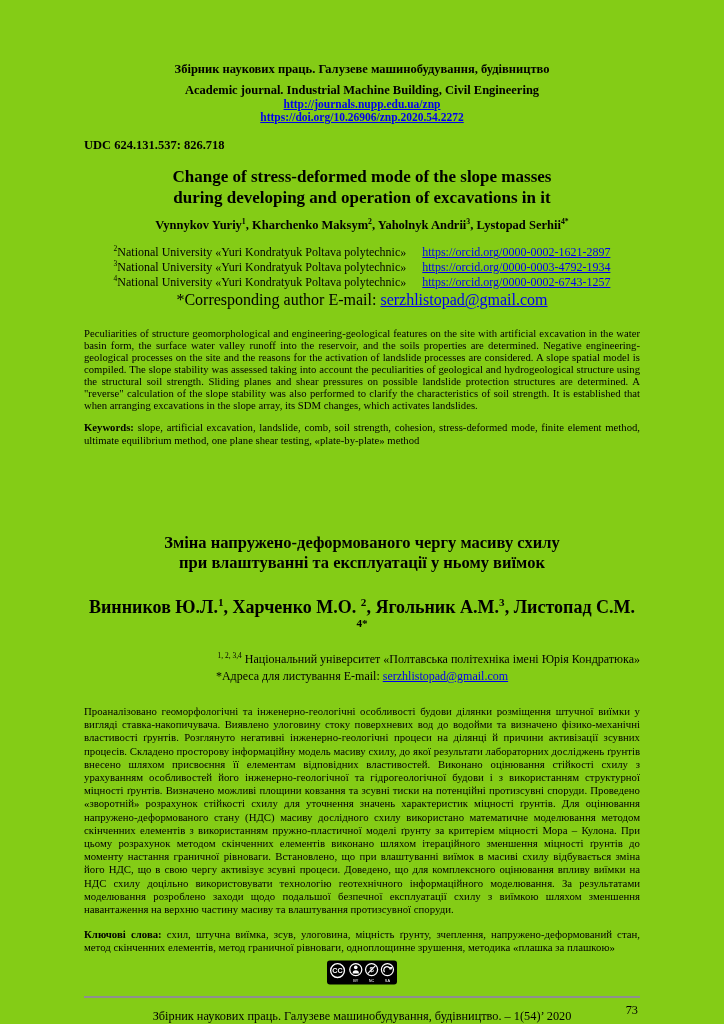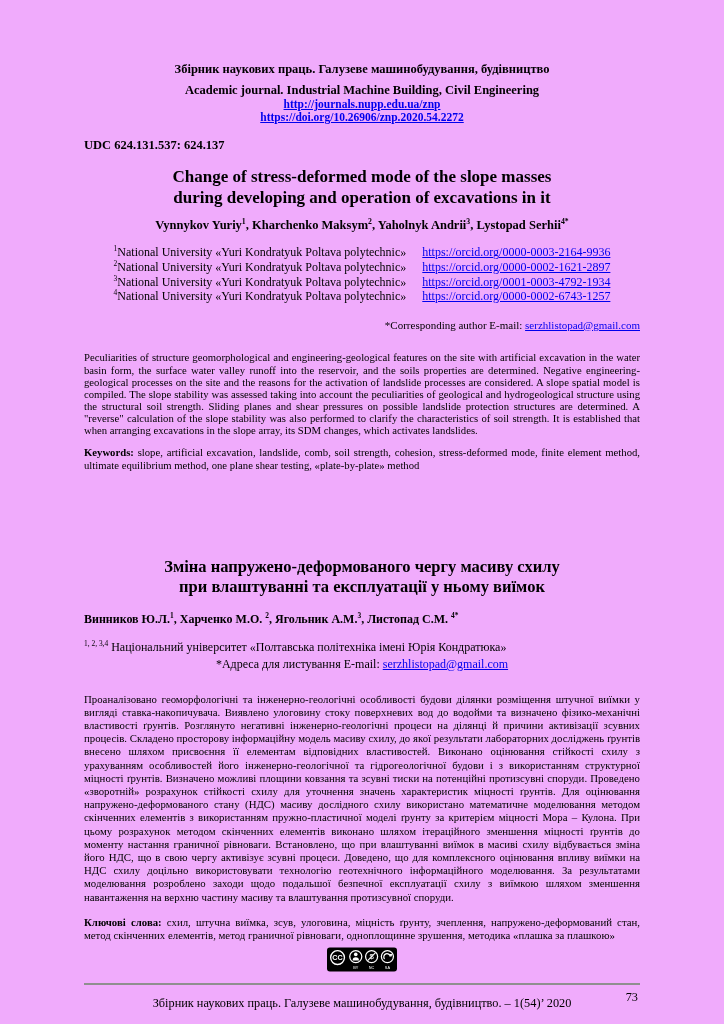--- a/index.html
+++ b/index.html
@@ -1,48 +1,48 @@
 <!DOCTYPE html>
 <html><head>
 <meta charset="utf-8">
 <style>
   html,body{margin:0;padding:0;background:#ffffff;}
   .page{
     width:724px;height:1024px;
     box-sizing:border-box;
     padding:62px 84px 0 84px;
-    background:#f0abfc;
+    background:#84cc16;
     font-family:"Liberation Serif","DejaVu Serif",serif;
     color:#000;
     overflow:hidden;
     position:relative;
   }
   .bold{font-weight:bold;}
   a{color:#0000EE;text-decoration:underline;}
   sup{font-size:0.62em;vertical-align:super;line-height:0;}
 
   .journal-line{font-size:12.5px;font-weight:bold;text-align:center;line-height:1.2;}
   .journal-line + .journal-line{margin-top:6px;}
   .hdr-link-line{font-size:11.5px;font-weight:bold;text-align:center;margin-top:0;line-height:1.1;}
   .udc{font-size:12.5px;font-weight:bold;margin-top:15px;}
 
   .title-en{margin-top:13px;font-size:17px;font-weight:bold;text-align:center;line-height:1.24;}
   .authors-line{margin-top:10px;font-size:12.5px;font-weight:bold;text-align:center;}
 
   .affil-block{margin-top:12px;font-size:12px;line-height:14.6px;}
   .affil-row{display:flex;justify-content:center;gap:16px;}
   .affil-row .orcid-link{white-space:nowrap;}
-  .corresponding{font-size:11px;text-align:right;margin-top:14px;}
+  .corresponding{font-size:16px;text-align:center;margin-top:4px;}
 
   .abstract-en{margin-top:19px;font-size:10.7px;line-height:12.1px;text-align:justify;}
   .keywords-en{margin-top:10px;font-size:10.7px;line-height:12.6px;text-align:justify;}
 
   .title-uk{margin-top:86px;font-size:16.5px;font-weight:bold;text-align:center;line-height:1.22;}
-  .authors-uk{margin-top:14px;font-size:12px;font-weight:bold;text-align:left;}
-  .affil-uk{margin-top:13px;font-size:12px;text-align:left;}
+  .authors-uk{margin-top:24px;font-size:18px;font-weight:bold;text-align:center;}
+  .affil-uk{margin-top:13px;font-size:12px;text-align:right;}
   .address-uk{font-size:12px;text-align:center;margin-top:2px;}
 
   .abstract-uk{margin-top:21px;font-size:10.8px;line-height:13.2px;text-align:justify;}
   .keywords-uk{margin-top:12px;font-size:10.8px;line-height:13.2px;text-align:justify;}
 
   .badge-wrap{margin-top:5px;display:flex;justify-content:center;}
   .cc-badge{display:block;cursor:pointer;}
 
   .footer{
     margin-top:11px;
@@ -57,38 +57,34 @@
 </head>
 <body>
 
 <div class="page">
 
   <div class="journal-line">Збірник наукових праць. Галузеве машинобудування, будівництво</div>
   <div class="journal-line">Academic journal. Industrial Machine Building, Civil Engineering</div>
   <div class="hdr-link-line"><a href="#">http://journals.nupp.edu.ua/znp</a></div>
   <div class="hdr-link-line"><a href="#">https://doi.org/10.26906/znp.2020.54.2272</a></div>
 
-  <div class="udc">UDC 624.131.537: 624.137</div>
+  <div class="udc">UDC 624.131.537: 826.718</div>
 
   <div class="title-en"><span>Change of stress-deformed mode of the slope masses</span><br><span>during developing and operation of excavations in it</span></div>
 
   <div class="authors-line"><span><span>Vynnykov Yuriy</span><sup>1</sup><span>, </span></span><span><span>Kharchenko Maksym</span><sup>2</sup><span>, </span></span><span><span>Yaholnyk Andrii</span><sup>3</sup><span>, </span></span><span><span>Lystopad Serhii</span><sup>4*</sup><span></span></span></div>
 
   <div class="affil-block">
     <div class="affil-row">
-        <span><sup>1</sup><span>National University «Yuri Kondratyuk Poltava polytechnic»</span></span>
-        <a class="orcid-link" href="#">https://orcid.org/0000-0003-2164-9936</a>
-      </div>
-    <div class="affil-row">
         <span><sup>2</sup><span>National University «Yuri Kondratyuk Poltava polytechnic»</span></span>
         <a class="orcid-link" href="#">https://orcid.org/0000-0002-1621-2897</a>
       </div>
     <div class="affil-row">
         <span><sup>3</sup><span>National University «Yuri Kondratyuk Poltava polytechnic»</span></span>
-        <a class="orcid-link" href="#">https://orcid.org/0001-0003-4792-1934</a>
+        <a class="orcid-link" href="#">https://orcid.org/0000-0003-4792-1934</a>
       </div>
     <div class="affil-row">
         <span><sup>4</sup><span>National University «Yuri Kondratyuk Poltava polytechnic»</span></span>
         <a class="orcid-link" href="#">https://orcid.org/0000-0002-6743-1257</a>
       </div>
     <div class="corresponding"><span>*Corresponding author E-mail: </span><a href="#">serzhlistopad@gmail.com</a></div>
   </div>
 
   <div class="abstract-en">Peculiarities of structure geomorphological and engineering-geological features on the site with artificial excavation in the water basin form, the surface water valley runoff into the reservoir, and the soils properties are determined. Negative engineering-geological processes on the site and the reasons for the activation of landslide processes are considered. A slope spatial model is compiled. The slope stability was assessed taking into account the peculiarities of geological and hydrogeological structure using the structural soil strength. Sliding planes and shear pressures on possible landslide protection structures are determined. A "reverse" calculation of the slope stability was also performed to clarify the characteristics of soil strength. It is established that when arranging excavations in the slope array, its SDM changes, which activates landslides.</div>
 

